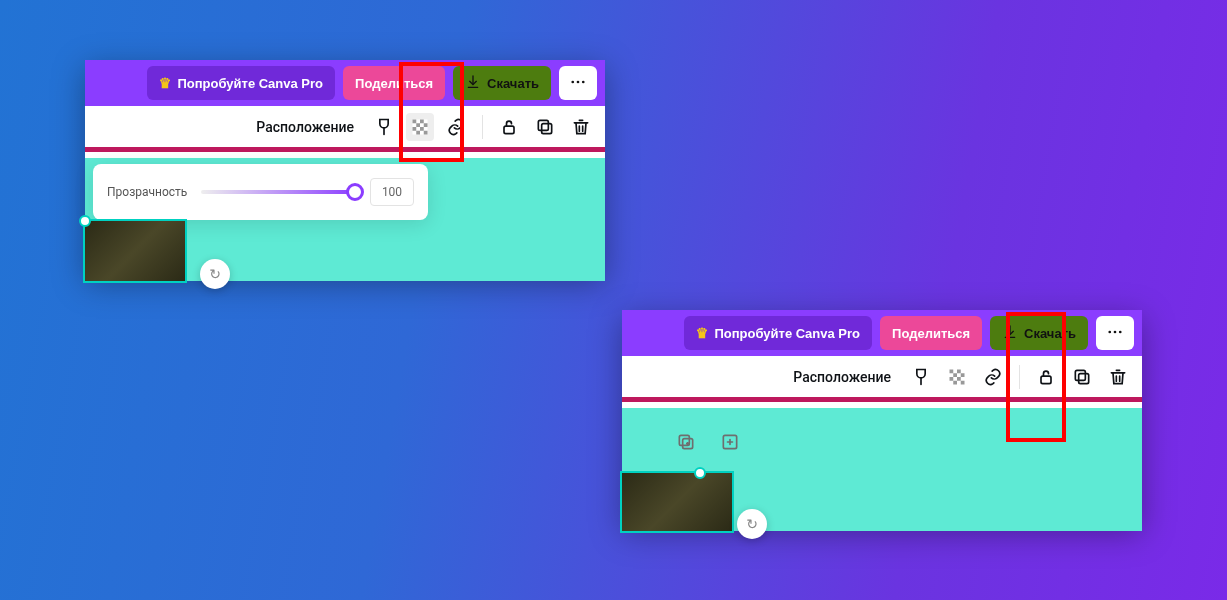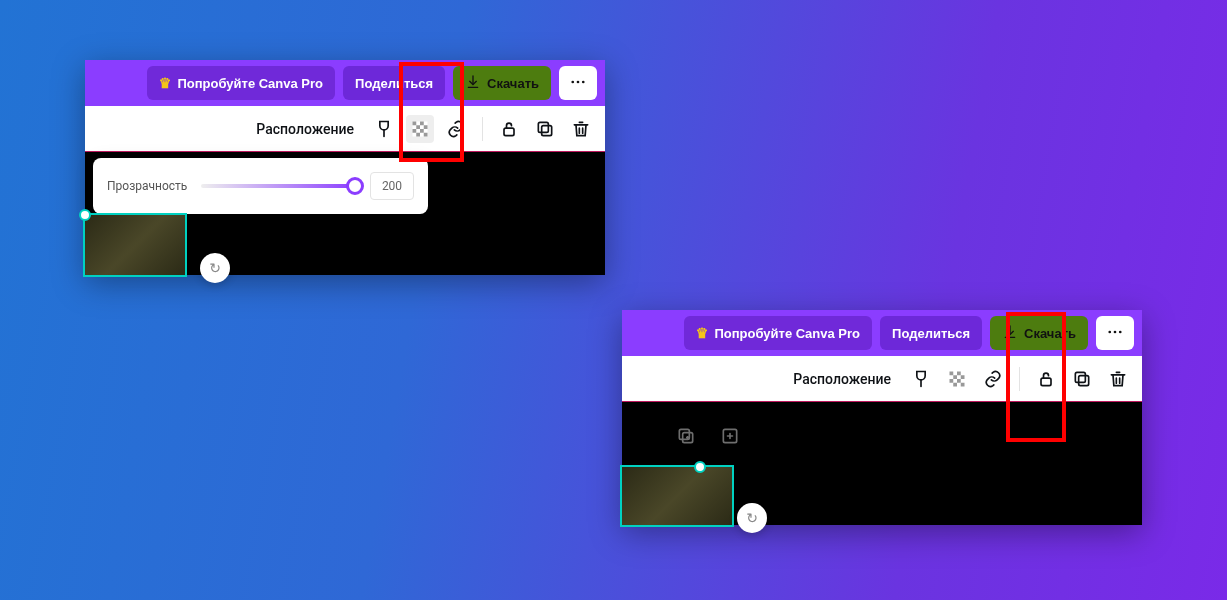--- a/index.html
+++ b/index.html
@@ -20,39 +20,39 @@
       display: flex; align-items: center; justify-content: flex-end;
       gap: 8px; padding: 0 8px;
     }
     .btn {
       height: 34px; border-radius: 6px; border: none;
       display: inline-flex; align-items: center; gap: 6px;
       padding: 0 12px; font-size: 13px; font-weight: 600;
       cursor: pointer;
     }
     .btn.pro   { background: #7029D9; color: #fff; }
-    .btn.share { background: #6d28d9; color: #fff; }
+    .btn.share { background: #ec4899; color: #fff; }
     .btn.dl    { background: #4d7c0f; color: #111; }
     .btn.more  { background: #fff; color: #111; width: 38px; justify-content: center; padding: 0; }
     .crown { color: #F5C518; font-size: 14px; }
 
     
     .toolbar {
-      height: 46px; background: #fff; border-bottom: 1px solid #be185d;
+      height: 46px; background: #fff; border-bottom: 5px solid #be185d;
       display: flex; align-items: center; justify-content: flex-end;
       gap: 8px; padding: 0 10px; color:#0f1216;text-align:center;
     }
     .tlabel { font-size: 14px; color: #0f1216; margin-right: 8px; font-weight: 500; }
     .tbtn { width: 28px; height: 28px; display:inline-flex; align-items:center; justify-content:center; border-radius:4px; }
     .tbtn svg { width:20px; height:20px; }
     .tbtn.selected { background:#eee; }
     .divider { width:1px; height:24px; background:#e3e3e3; margin:0 4px; }
 
     
-    .canvas-area { position:relative; height: calc(100% - 92px); background:#000000; }
+    .canvas-area { position:relative; height: calc(100% - 92px); background:#5eead4;margin-top:6px; }
 
     
     .popover {
       position:absolute; top:6px; left:8px;
       background:#fff; border-radius:8px; box-shadow:0 4px 20px rgba(0,0,0,0.12);
       padding:14px 14px; display:flex; align-items:center; gap:14px;
       width: 335px;
     }
     .plabel { font-size:12px; color:#555; }
     .slider-track {
@@ -188,21 +188,21 @@
     </span>
   </div>
 
   <div class="canvas-area">
     <div class="popover">
       <span class="plabel">Прозрачность</span>
       <div class="slider-track">
         <div class="slider-thumb"></div>
       </div>
       <div class="pfield">
-        <span>200</span>
+        <span>100</span>
       </div>
     </div>
 
     <div class="sel-frame"></div>
     <div class="sel-dot"></div>
     <div class="rotate-pill">↻</div>
   </div>
 </div>
 
 <div class="panel panel-b">

